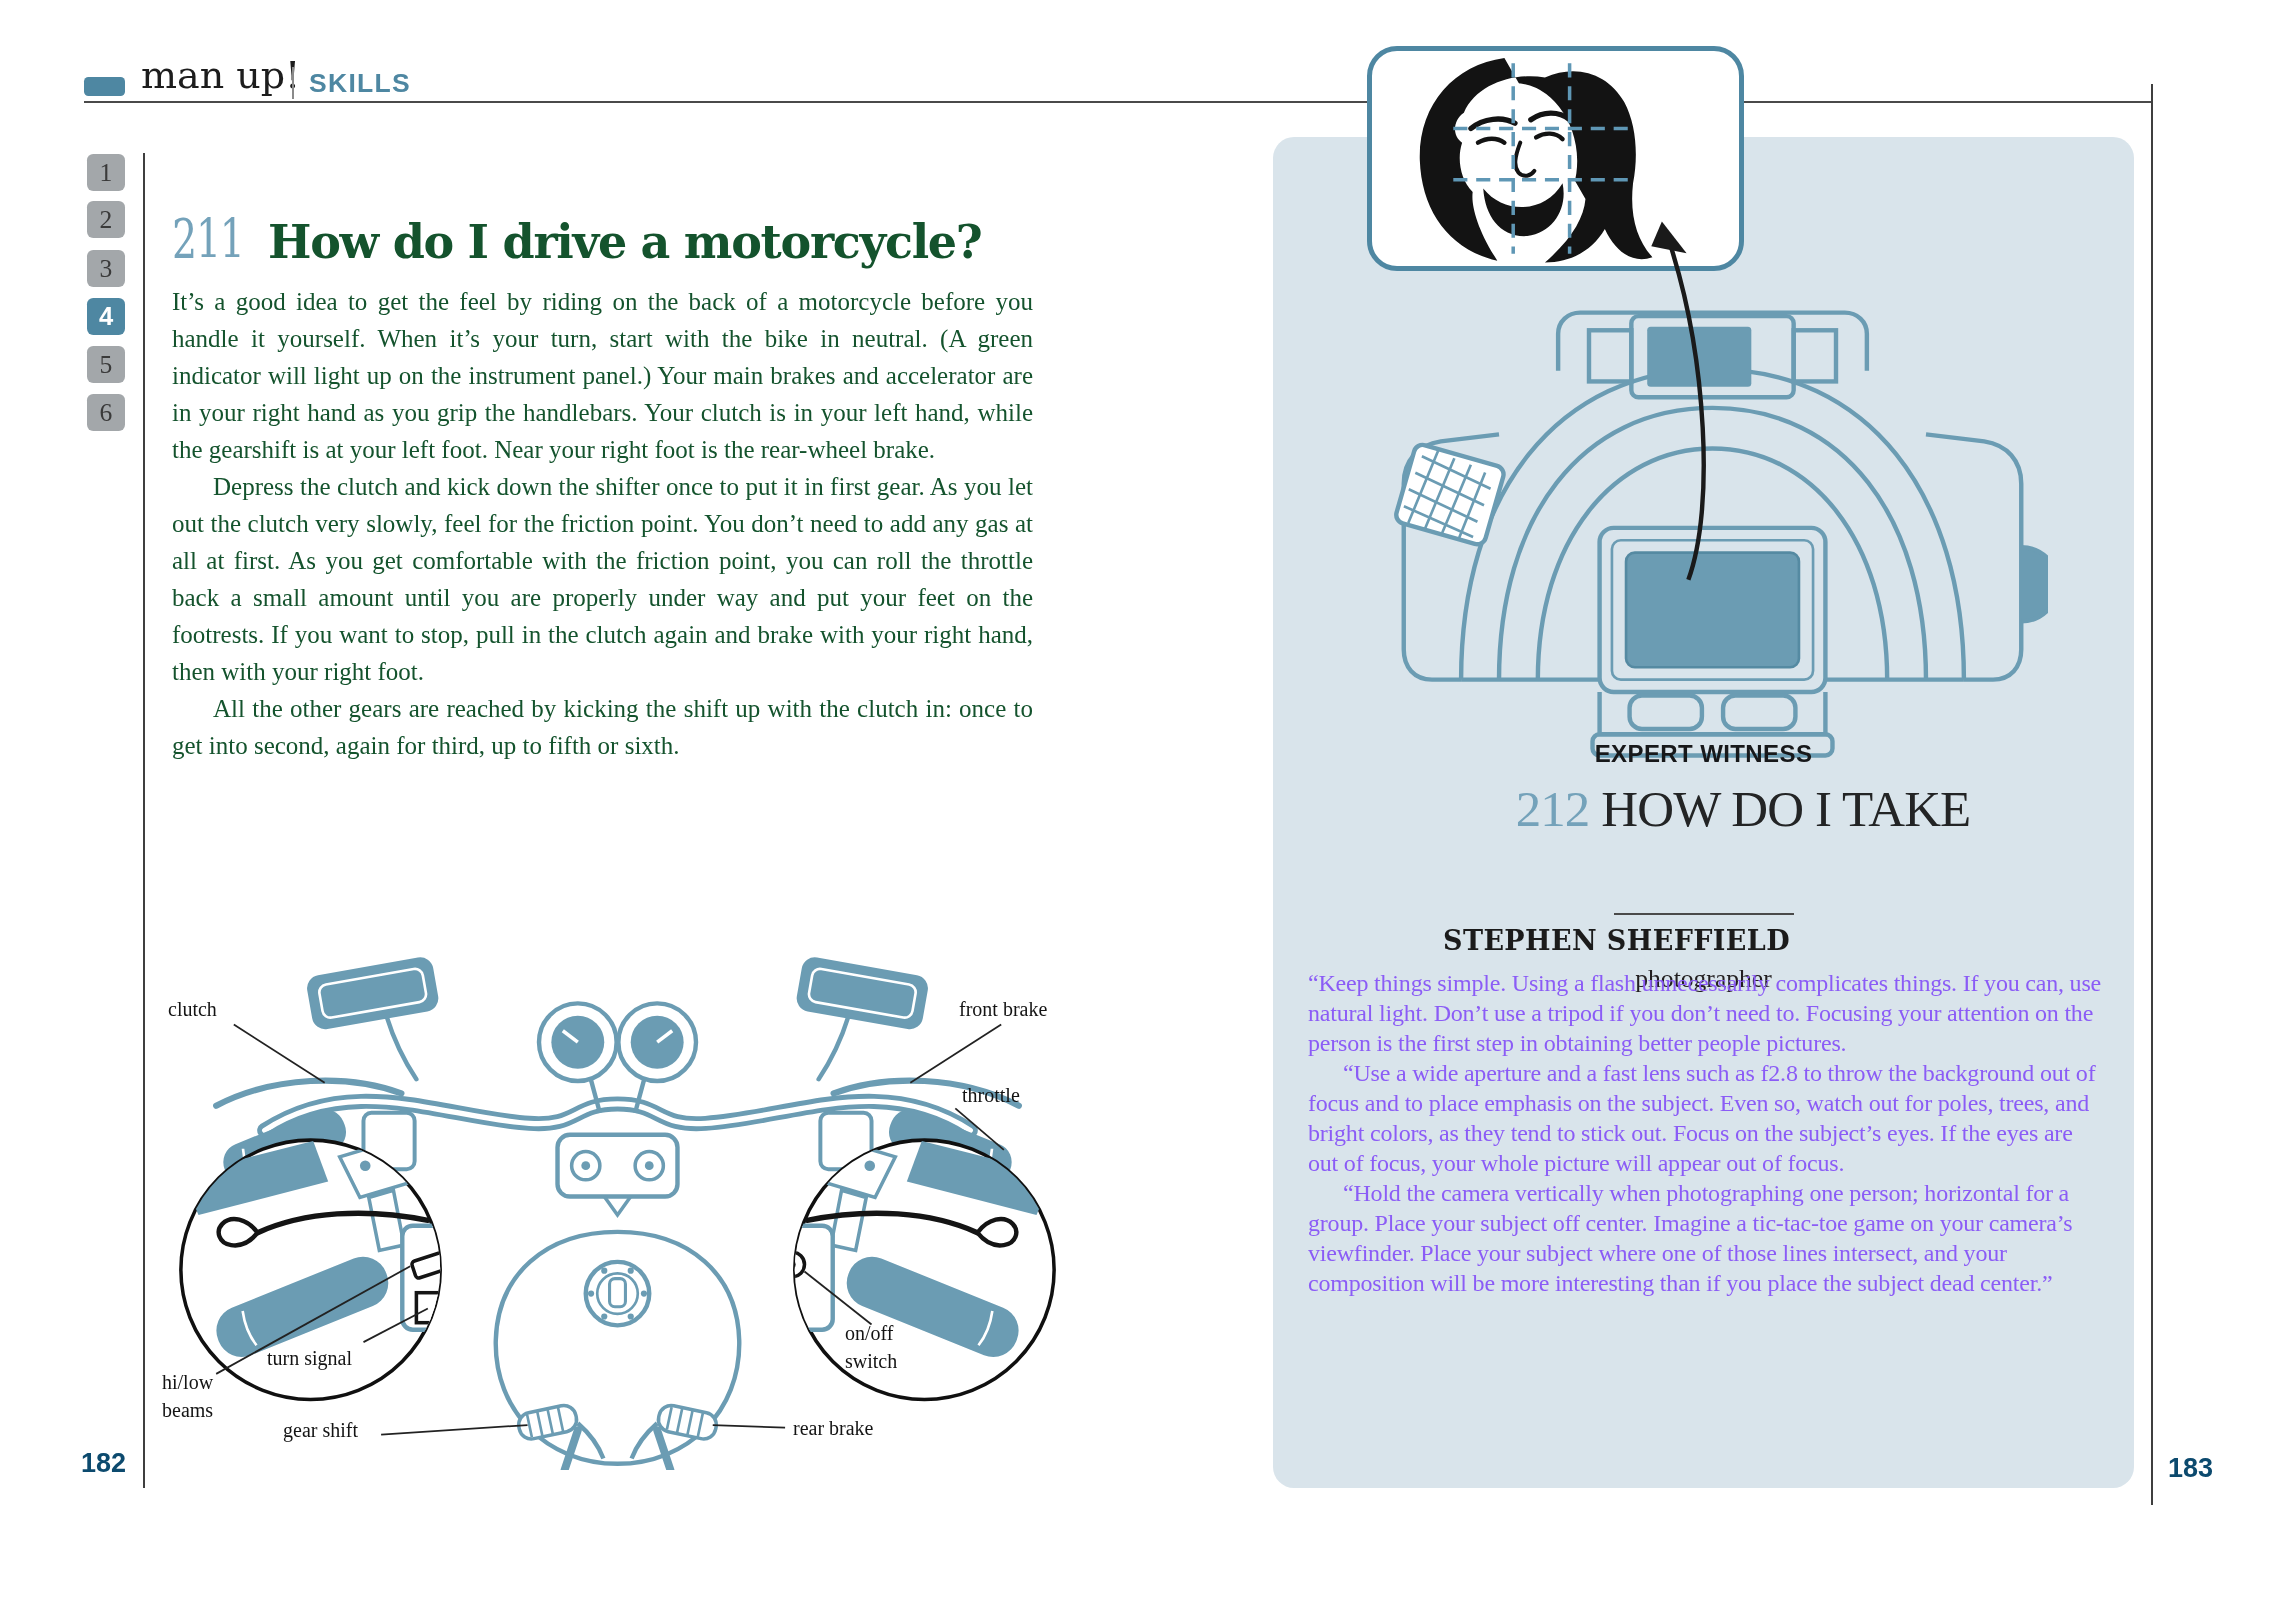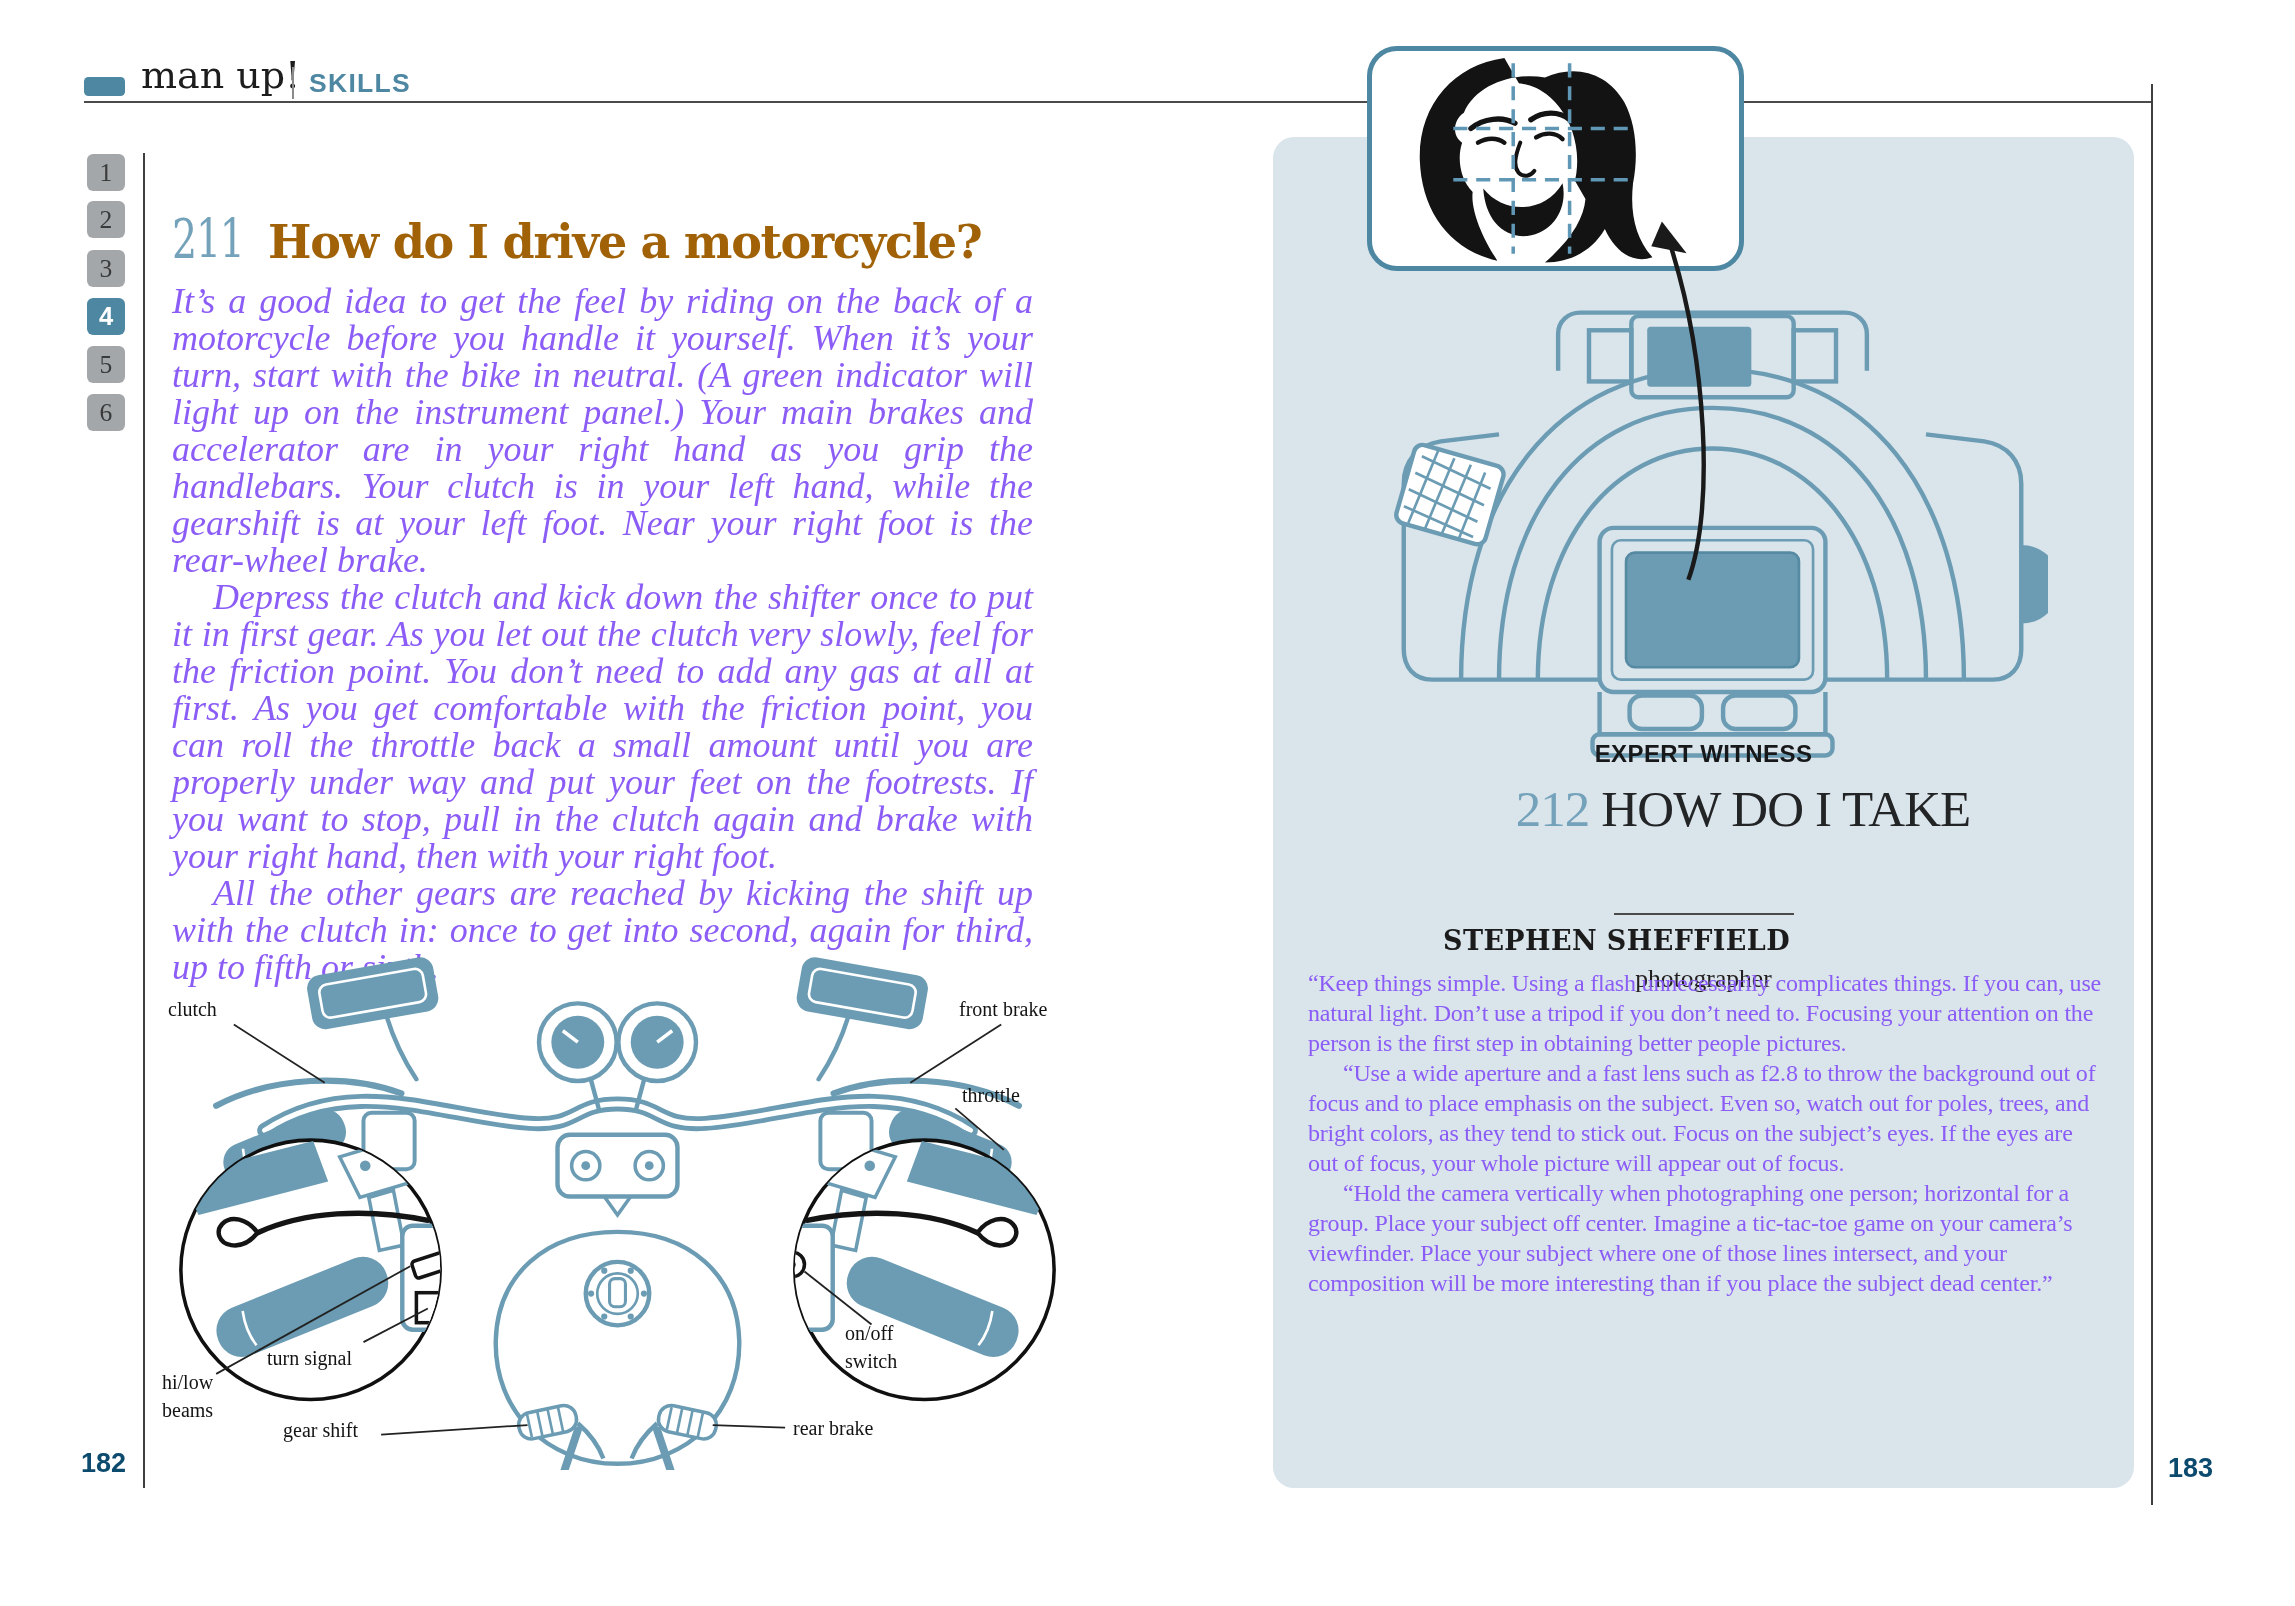--- a/index.html
+++ b/index.html
@@ -19,23 +19,23 @@
   .badge{left:87px;width:38px;height:37px;border-radius:6.2px;background:#a3a7aa;color:#3a3a3a;
          font:400 25.6px "Liberation Serif",serif;display:flex;align-items:center;justify-content:center;}
   .badge.active{background:#4e87a2;color:#ffffff;font-family:"Liberation Sans",sans-serif;font-weight:700;}
   .left-rule{left:143px;top:153px;width:1.8px;height:1335px;background:#3f3f3f;}
 
   
   .title-row{left:172px;top:208px;width:883px;white-space:nowrap;}
   .num-211{display:inline-block;font:400 55px/62px "DejaVu Serif",serif;color:#74a2ba;
            transform:scaleX(.72);transform-origin:left bottom;letter-spacing:-1.8px;vertical-align:baseline;}
   .title-211{display:inline-block;margin-left:-7px;font:800 46px/62px "DejaVu Serif",serif;
-             letter-spacing:-1.3px;color:#a16207;vertical-align:baseline;}
-  .body-211{left:172px;top:283px;width:861px;font-size:36px;line-height:37px;
-            text-align:justify;color:#8b5cf6;font-style:italic;}
+             letter-spacing:-1.3px;color:#14532d;vertical-align:baseline;}
+  .body-211{left:172px;top:283px;width:861px;font-size:25px;line-height:37px;
+            text-align:justify;color:#14532d;}
   .body-211 p{margin:0;}
   .body-211 p.ind{text-indent:41px;}
 
   
   .lbl{font-size:20px;line-height:28px;color:#141414;}
   .caption{left:172px;top:1466px;width:1104px;font-size:26.5px;color:#4d89a6;}
   .pgnum{font:700 27px "Liberation Sans",sans-serif;color:#0c4a6e;}
 
   
   .panel{left:1273px;top:137px;width:861px;height:1351px;background:#d9e4eb;border-radius:21px;}

